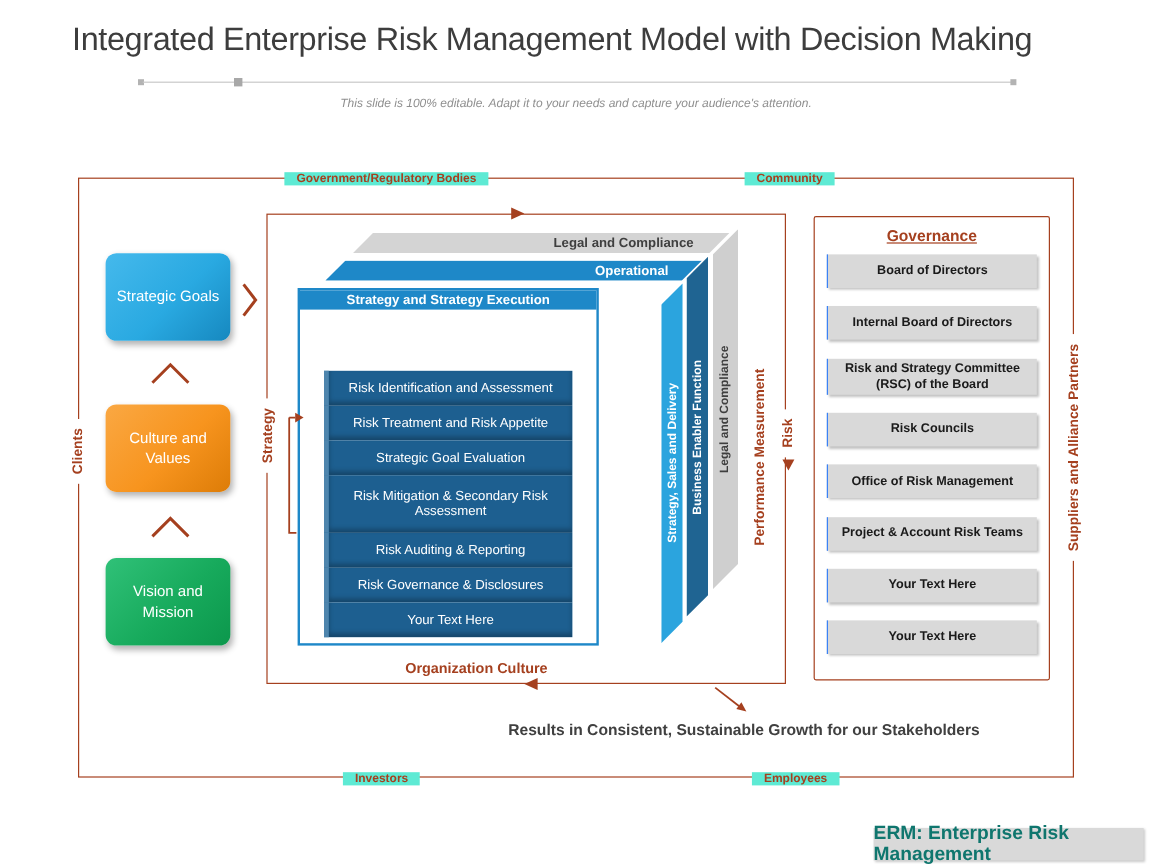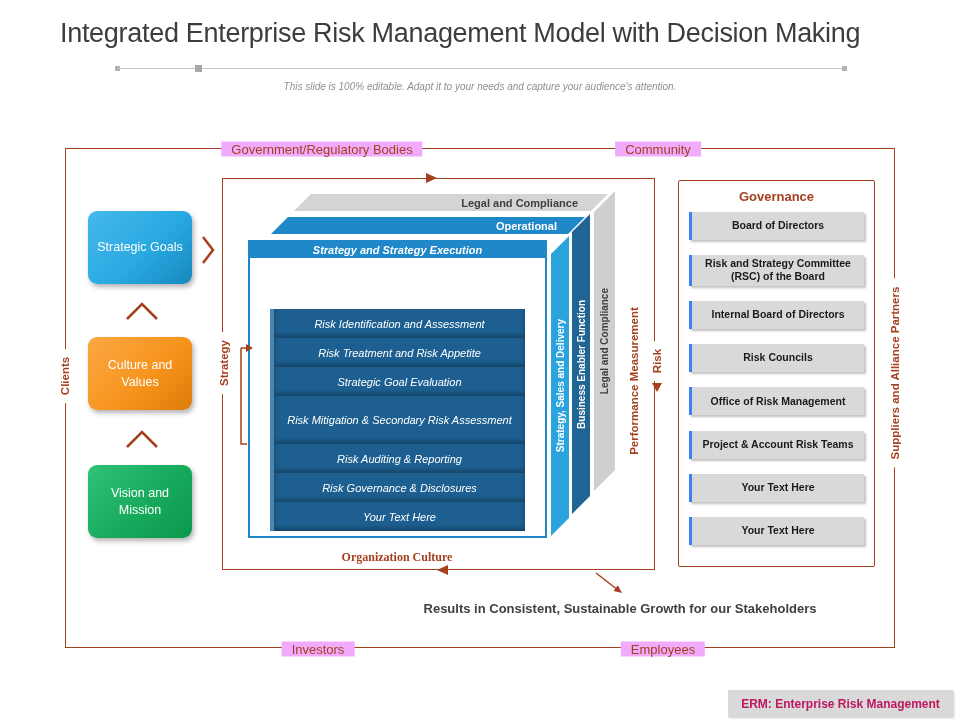--- a/index.html
+++ b/index.html
@@ -17,22 +17,22 @@
   .divider .d3 { right:0; }
 
   .subtitle { position:absolute; left:480px; top:81px; transform:translateX(-50%);
               font-size:10px; font-style:italic; color:#8f8f8f; white-space:nowrap; }
 
   .outer-box { position:absolute; left:65px; top:148px; width:830px; height:500px;
                border:1.5px solid #a5401f; }
   .inner-box { position:absolute; left:222px; top:178px; width:433px; height:392px;
                border:1.5px solid #a5401f; }
 
-  .blabel { position:absolute; transform:translate(-50%,-50%); background:#f0abfc; padding:0 10px;
-            color:#a5401f; font-weight:normal; font-size:13px; white-space:nowrap; }
+  .blabel { position:absolute; transform:translate(-50%,-50%); background:#5eead4; padding:0 10px;
+            color:#a5401f; font-weight:bold; font-size:10px; white-space:nowrap; }
   .vlabel { position:absolute; transform:translate(-50%,-50%) rotate(-90deg); background:#fff;
             padding:0 8px; color:#a5401f; font-weight:bold; font-size:11.5px; white-space:nowrap; }
 
   .tri { position:absolute; width:0; height:0; }
   .tri-right { border-top:5px solid transparent; border-bottom:5px solid transparent; border-left:11px solid #a5401f; }
   .tri-left  { border-top:5px solid transparent; border-bottom:5px solid transparent; border-right:11px solid #a5401f; }
   .tri-down  { border-left:5px solid transparent; border-right:5px solid transparent; border-top:9px solid #a5401f; }
 
   .stack-box { position:absolute; width:104px; height:73px; border-radius:9px; padding:4px 8px;
                display:flex; align-items:center; justify-content:center; text-align:center;
@@ -43,60 +43,60 @@
   .sb-green  { background:linear-gradient(135deg,#30c178 0%,#17aa5c 55%,#0c974c 100%); }
 
   .abs-svg { position:absolute; }
 
   .band { position:absolute; height:17px; width:314px; display:flex; align-items:center;
           justify-content:flex-end; font-weight:bold; font-size:11px; white-space:nowrap;
           clip-path:polygon(0 100%, 17px 0, 100% 0, calc(100% - 17px) 100%); }
   .band-back { left:294px; top:194px; background:#d4d4d4; color:#3f3f3f; padding-right:30px; }
   .band-mid  { left:271px; top:217px; background:#1e88c8; color:#fff; padding-right:28px; }
 
-  .front-face { position:absolute; left:248px; top:240px; width:299px; height:298px;
-                border:2px solid #1e88c8; background:#fff;font-style:italic; }
+  .front-face { position:absolute; left:248px; top:240px; width:251px; height:298px;
+                border:2px solid #1e88c8; background:#fff; }
   .front-header { height:16px; background:#1e88c8; color:#fff; font-weight:bold; font-size:11px;
                   display:flex; align-items:center; justify-content:center; }
   .rows { display:flex; flex-direction:column; justify-content:flex-end;
           height:calc(100% - 16px); padding:5px 20px; }
   .bar { flex:0 0 auto; height:29px; background:#1d5f90; border-left:4px solid #4e85ad;
          color:#fff; font-size:11px; display:flex; align-items:center; justify-content:center;
          text-align:center; box-shadow:inset 0 -3px 4px rgba(0,0,0,0.28); }
   .bar.tall { height:48px; }
 
   .strip { position:absolute; width:18px; height:300px; display:flex; align-items:center;
            justify-content:center; clip-path:polygon(0 18px, 100% 0, 100% calc(100% - 18px), 0 100%); }
   .strip .vtext { writing-mode:vertical-rl; transform:rotate(180deg); font-weight:bold;
                   font-size:10px; white-space:nowrap; }
   .strip1 { left:551px; top:236px; background:#2ba4de; color:#fff; }
   .strip2 { left:572px; top:214px; background:#1f6492; color:#fff; }
   .strip3 { left:594px; top:191px; width:21px; background:#cfcfcf; color:#3f3f3f;
             clip-path:polygon(0 21px, 100% 0, 100% calc(100% - 21px), 0 100%); }
 
   .org-culture { position:absolute; left:397px; top:557px; transform:translate(-50%,-50%);
                  color:#a5401f; font-weight:bold; font-size:12px; background:#fff; padding:0 8px;
-                 white-space:nowrap;font-family:Liberation Serif, serif; }
+                 white-space:nowrap; }
 
   .gov-panel { position:absolute; left:678px; top:180px; width:197px; height:387px;
                border:1.5px solid #a5401f; border-radius:2px; background:#fff; }
-  .gov-title { text-align:center; color:#a5401f; font-weight:bold; font-size:13px; margin-top:8px; }
+  .gov-title { text-align:center; color:#a5401f; font-weight:bold; font-size:13px; margin-top:8px;text-decoration:underline; }
   .gov-items { display:flex; flex-direction:column; justify-content:space-between;
                height:calc(100% - 38px); padding:8px 10px 6px; }
-  .gov-item { flex:0 0 auto; min-height:28px; background:#d9d9d9; border-left:3px solid #3b82f6;
+  .gov-item { flex:0 0 auto; min-height:28px; background:#d9d9d9; border-left:1px solid #3b82f6;
               box-shadow:2px 2px 2px #c2c2c2; display:flex; align-items:center; justify-content:center;
               text-align:center; font-weight:bold; font-size:10.5px; color:#1a1a1a;
               padding:2px 8px; line-height:1.25; }
 
   .results { position:absolute; left:620px; top:608px; transform:translate(-50%,-50%);
              font-size:13px; font-weight:600; color:#404040; white-space:nowrap; }
 
   .erm { position:absolute; left:728px; top:690px; width:225px; height:27px; background:#d9d9d9;
          display:flex; align-items:center; justify-content:center; font-weight:bold;
-         font-size:12px; color:#be185d; box-shadow:1px 1px 2px #c9c9c9; }
+         font-size:16px; color:#0f766e; box-shadow:1px 1px 2px #c9c9c9; }
 </style>
 </head>
 <body>
 
 <div class="slide">
 
   <h1 class="title">Integrated Enterprise Risk Management Model with Decision Making</h1>
   <div class="divider">
     <span class="dot d1"></span>
     <span class="line"></span>
@@ -175,22 +175,22 @@
   <div class="vlabel" style="left:634px;top:381px">Performance Measurement</div>
   <div class="vlabel" style="left:657px;top:361px">Risk</div>
   <div class="tri tri-down" style="left:652px;top:383px"></div>
 
   <div class="org-culture">Organization Culture</div>
 
   <div class="gov-panel">
     <div class="gov-title">Governance</div>
     <div class="gov-items">
       <div class="gov-item">Board of Directors</div>
+      <div class="gov-item">Internal Board of Directors</div>
       <div class="gov-item">Risk and Strategy Committee (RSC) of the Board</div>
-      <div class="gov-item">Internal Board of Directors</div>
       <div class="gov-item">Risk Councils</div>
       <div class="gov-item">Office of Risk Management</div>
       <div class="gov-item">Project &amp; Account Risk Teams</div>
       <div class="gov-item">Your Text Here</div>
       <div class="gov-item">Your Text Here</div>
     </div>
   </div>
 
   <svg class="abs-svg" style="left:592px;top:571px" width="36" height="28">
     <line x1="4" y1="2" x2="24" y2="17.5" stroke="#a5401f" stroke-width="1.5"></line>

